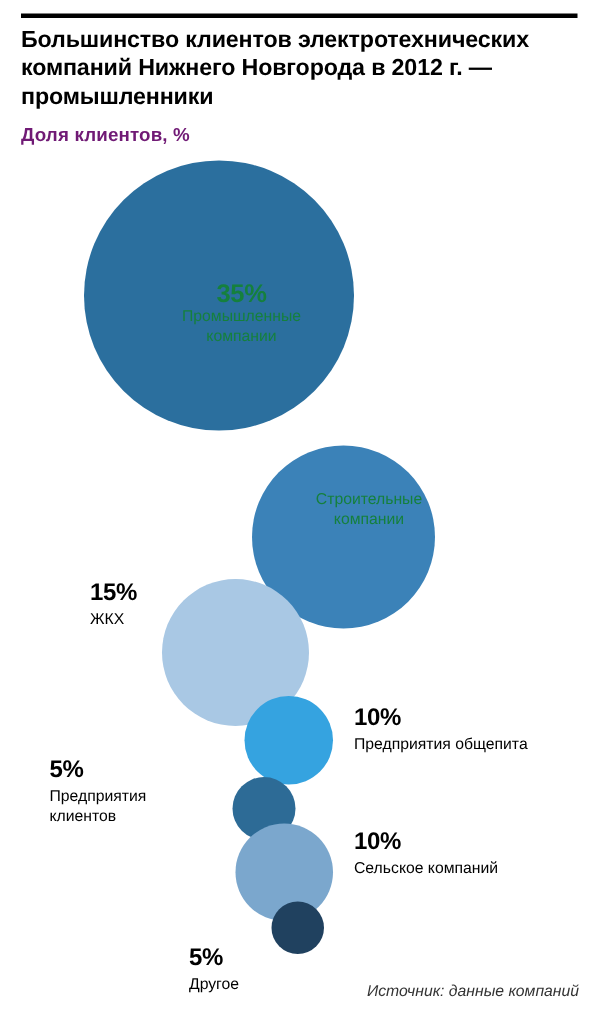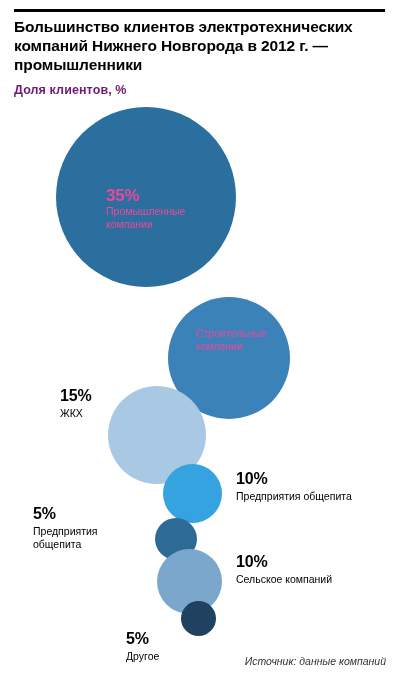--- a/index.html
+++ b/index.html
@@ -55,22 +55,22 @@
     height: 681px;
   }
   .bubble {
     position: absolute;
     border-radius: 50%;
     box-sizing: border-box;
   }
   
   .inner-label {
     position: absolute;
-    color: #ec4899;
-    text-align: left;
+    color: #15803d;
+    text-align: center;
   }
   .inner-label .pct {
     display: block;
     font-size: 17px;
     font-weight: bold;
     line-height: 19px;
     letter-spacing: -0.2px;
   }
   .inner-label .cat {
     display: block;
@@ -141,21 +141,21 @@
   <div class="bubble" style="left:163px; top:464px; width:59px; height:59px; background:#35a3e0;"></div>
   <div class="outer-label" style="left:236px; top:470px; width:160px;">
     <span class="pct">10%</span>
     <span class="cat">Предприятия общепита</span>
   </div>
 
   <div class="bubble" style="left:155px; top:518px; width:42px; height:42px; background:#2d6b96;"></div>
   <div class="outer-label" style="left:33px; top:505px; width:100px;">
     <span class="pct">5%</span>
     <span class="cat">Предприятия</span>
-    <span class="cat" style="margin-top:0;">общепита</span>
+    <span class="cat" style="margin-top:0;">клиентов</span>
   </div>
 
   <div class="bubble" style="left:157px; top:549px; width:65px; height:65px; background:#7ba7cd;"></div>
   <div class="outer-label" style="left:236px; top:553px; width:160px;">
     <span class="pct">10%</span>
     <span class="cat">Сельское компаний</span>
   </div>
 
   <div class="bubble" style="left:181px; top:601px; width:35px; height:35px; background:#20415f;"></div>
   <div class="outer-label" style="left:126px; top:630px; width:80px;">

